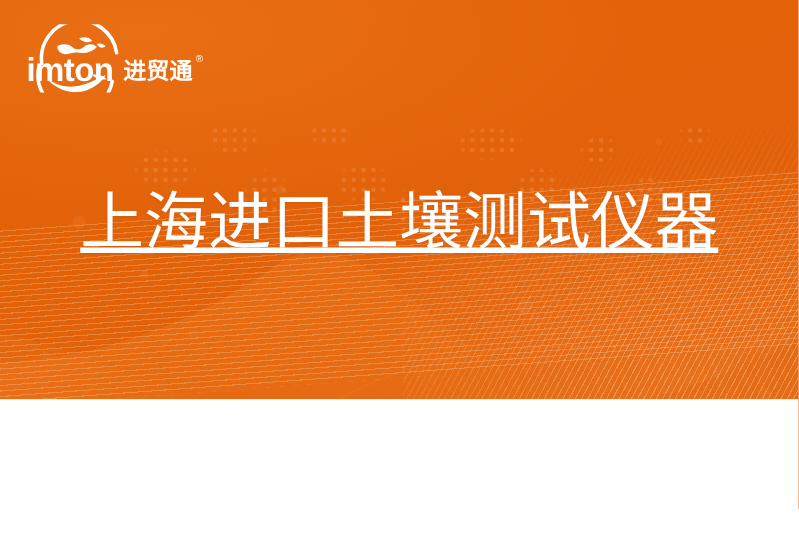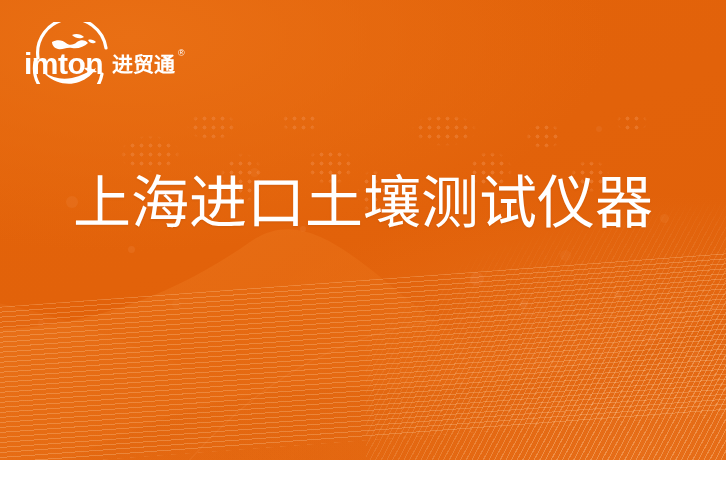--- a/index.html
+++ b/index.html
@@ -8,21 +8,21 @@
     padding: 0;
     background: #ffffff;
   }
   body {
     font-family: "Liberation Sans", "DejaVu Sans", sans-serif;
   }
 
   .banner {
     position: relative;
     width: 726px;
-    height: 460px;
+    height: 363px;
     overflow: hidden;
     background: #e2620a;
     user-select: none;
   }
 
   
   .bg-base {
     position: absolute;
     inset: 0;
     background:
@@ -117,20 +117,21 @@
     width: 726px;
     text-align: center;
     color: #ffffff;
   }
   .headline .line {
     display: block;
     font-weight: 400;
     color: #ffffff;
     white-space: nowrap;
     text-shadow: 0 1px 2px rgba(140,55,0,.18);
+    text-decoration: underline;
   }
   .headline .line-1 {
     font-size: 58px;
     line-height: 82px;
     letter-spacing: 0px;
   }
   .headline .line-2 {
     font-size: 58px;
     line-height: 82px;
     letter-spacing: 0px;

